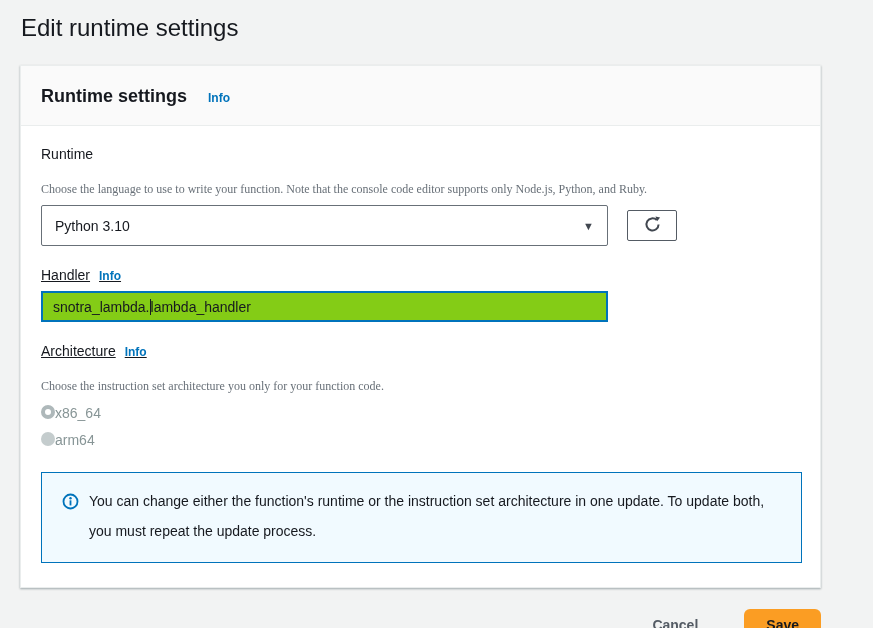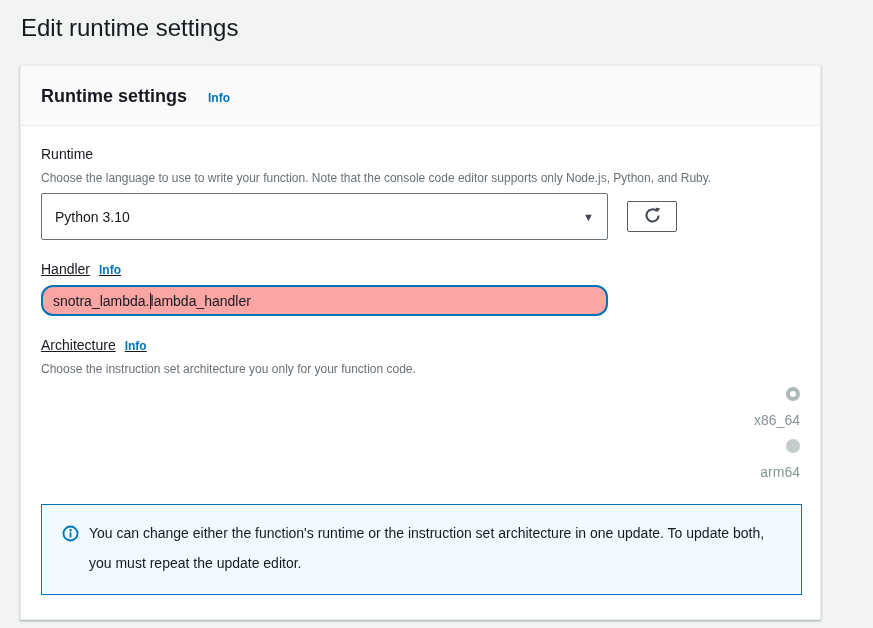--- a/index.html
+++ b/index.html
@@ -25,43 +25,43 @@
     background: #fafafa;
     border-bottom: 1px solid #eaeded;
     padding: 20px 8px 18px 20px;
     display: flex; align-items: baseline; gap: 14px;
   }
   .card-title { font-size: 18px; font-weight: 700; color: #16191f; }
   .info-link { font-size: 12px; font-weight: 700; color: #0073bb; cursor: pointer; text-decoration: none; margin-left: 7px; }
   .card-body { padding: 20px 20px 24px 20px; }
   .field-label-row { display: flex; align-items: baseline; gap: 2px; text-decoration: underline; }
   .field-label { font-size: 14px; font-weight: 400; color: #16191f; }
-  .field-desc { font-size: 12px; color: #687078; margin-top: 9px; }
+  .field-desc { font-size: 12px; color: #687078; margin-top: 20px; font-family: Liberation Serif, serif; }
   .runtime-row { display: flex; align-items: center; gap: 19px; margin-top: 8px; }
   .select {
-    width: 567px; height: 47px;
+    width: 567px; height: 41px;
     background: #fff; border: 1px solid #687078; border-radius: 2px;
     display: flex; align-items: center; justify-content: space-between;
     padding: 0 13px; font-size: 14px; cursor: pointer;
   }
   .chevron { font-size: 11px; color: #414750; }
   .refresh-btn {
     width: 50px; height: 31px;
     background: #fff; border: 1px solid #545b64; border-radius: 2px;
     display: flex; align-items: center; justify-content: center; cursor: pointer;
   }
   .section { margin-top: 21px; }
   .text-input {
     width: 567px; height: 31px; margin-top: 8px;
-    background: #fca5a5; border: 2px solid #0073bb; border-radius: 12px;
+    background: #84cc16; border: 2px solid #0073bb; border-radius: 0;
     display: flex; align-items: center; padding: 0 10px;
     font-size: 14px; color: #16191f; cursor: text;
   }
   .caret { display: inline-block; width: 1px; height: 16px; background: #16191f; }
-  .radio-row { display: flex; align-items: flex-end; gap: 11px; margin-top: 11px; flex-direction: column; }
+  .radio-row { display: flex; align-items: flex-start; margin-top: 11px; }
   .radio { width: 14px; height: 14px; border-radius: 50%; flex: none; }
   .radio.sel-disabled { border: 4px solid #aeb8ba; background: #fff; }
   .radio.unsel-disabled { background: #c4cccd; border: none; }
   .radio-label { font-size: 14px; color: #879596; }
   .alert {
     margin-top: 24px; width: 761px;
     background: #f1faff; border: 1px solid #0073bb;
     padding: 13px 20px 16px 20px;
     display: flex; gap: 10px;
   }
@@ -144,21 +144,21 @@
     </div>
 
     <div class="alert">
       <span class="alert-icon">
         <svg width="17" height="17" viewBox="0 0 16 16">
           <circle cx="8" cy="8" r="6.6" fill="none" stroke="#0073bb" stroke-width="1.7"></circle>
           <circle cx="8" cy="4.9" r="1.15" fill="#0073bb"></circle>
           <rect x="7.15" y="6.9" width="1.7" height="4.8" fill="#0073bb"></rect>
         </svg>
       </span>
-      <span class="alert-text">You can change either the function's runtime or the instruction set architecture in one update. To update both, you must repeat the update editor.</span>
+      <span class="alert-text">You can change either the function's runtime or the instruction set architecture in one update. To update both, you must repeat the update process.</span>
     </div>
 
   </div>
 </div>
 
 <div class="footer">
   <button class="btn-link">Cancel</button>
   <button class="btn-primary">Save</button>
 </div>
 

